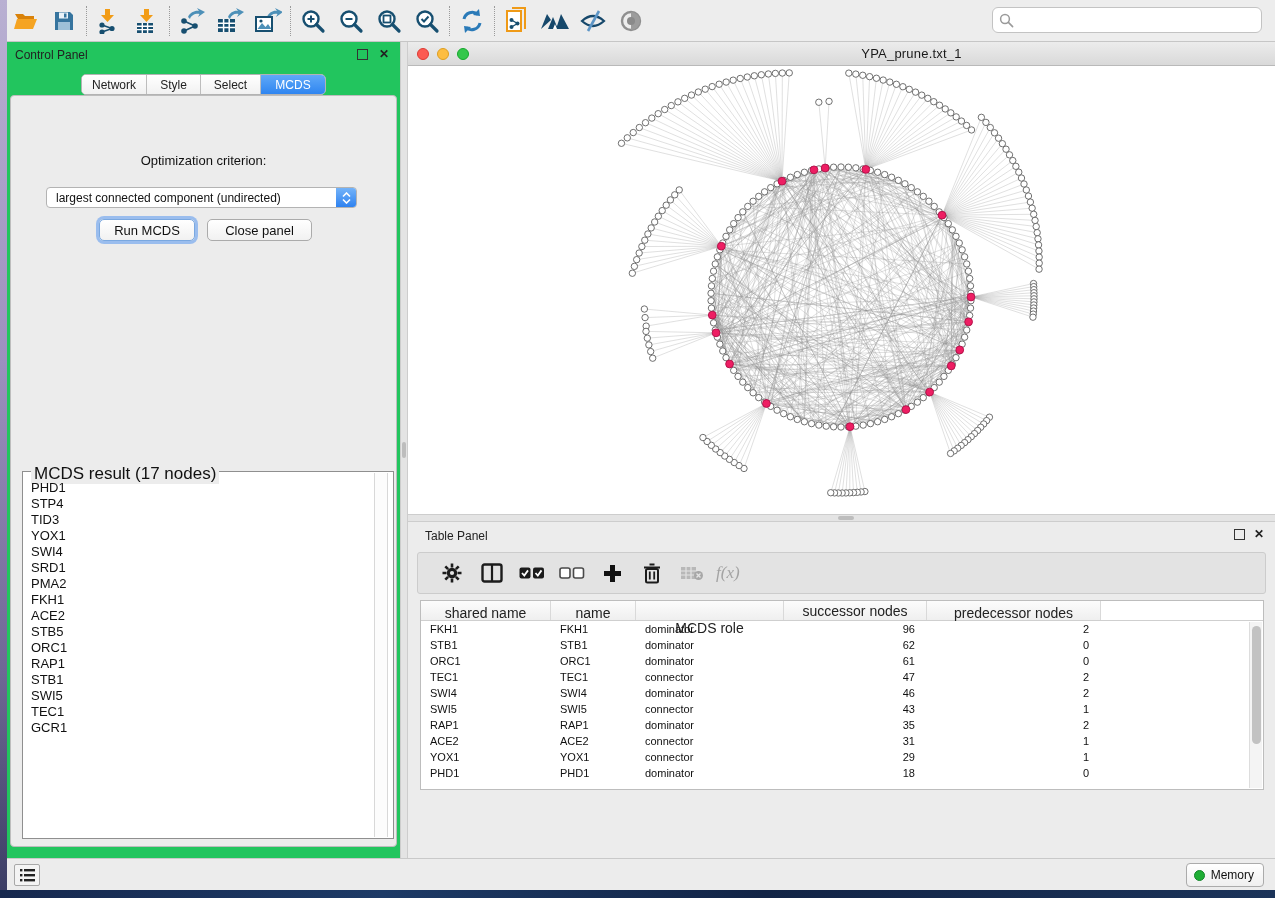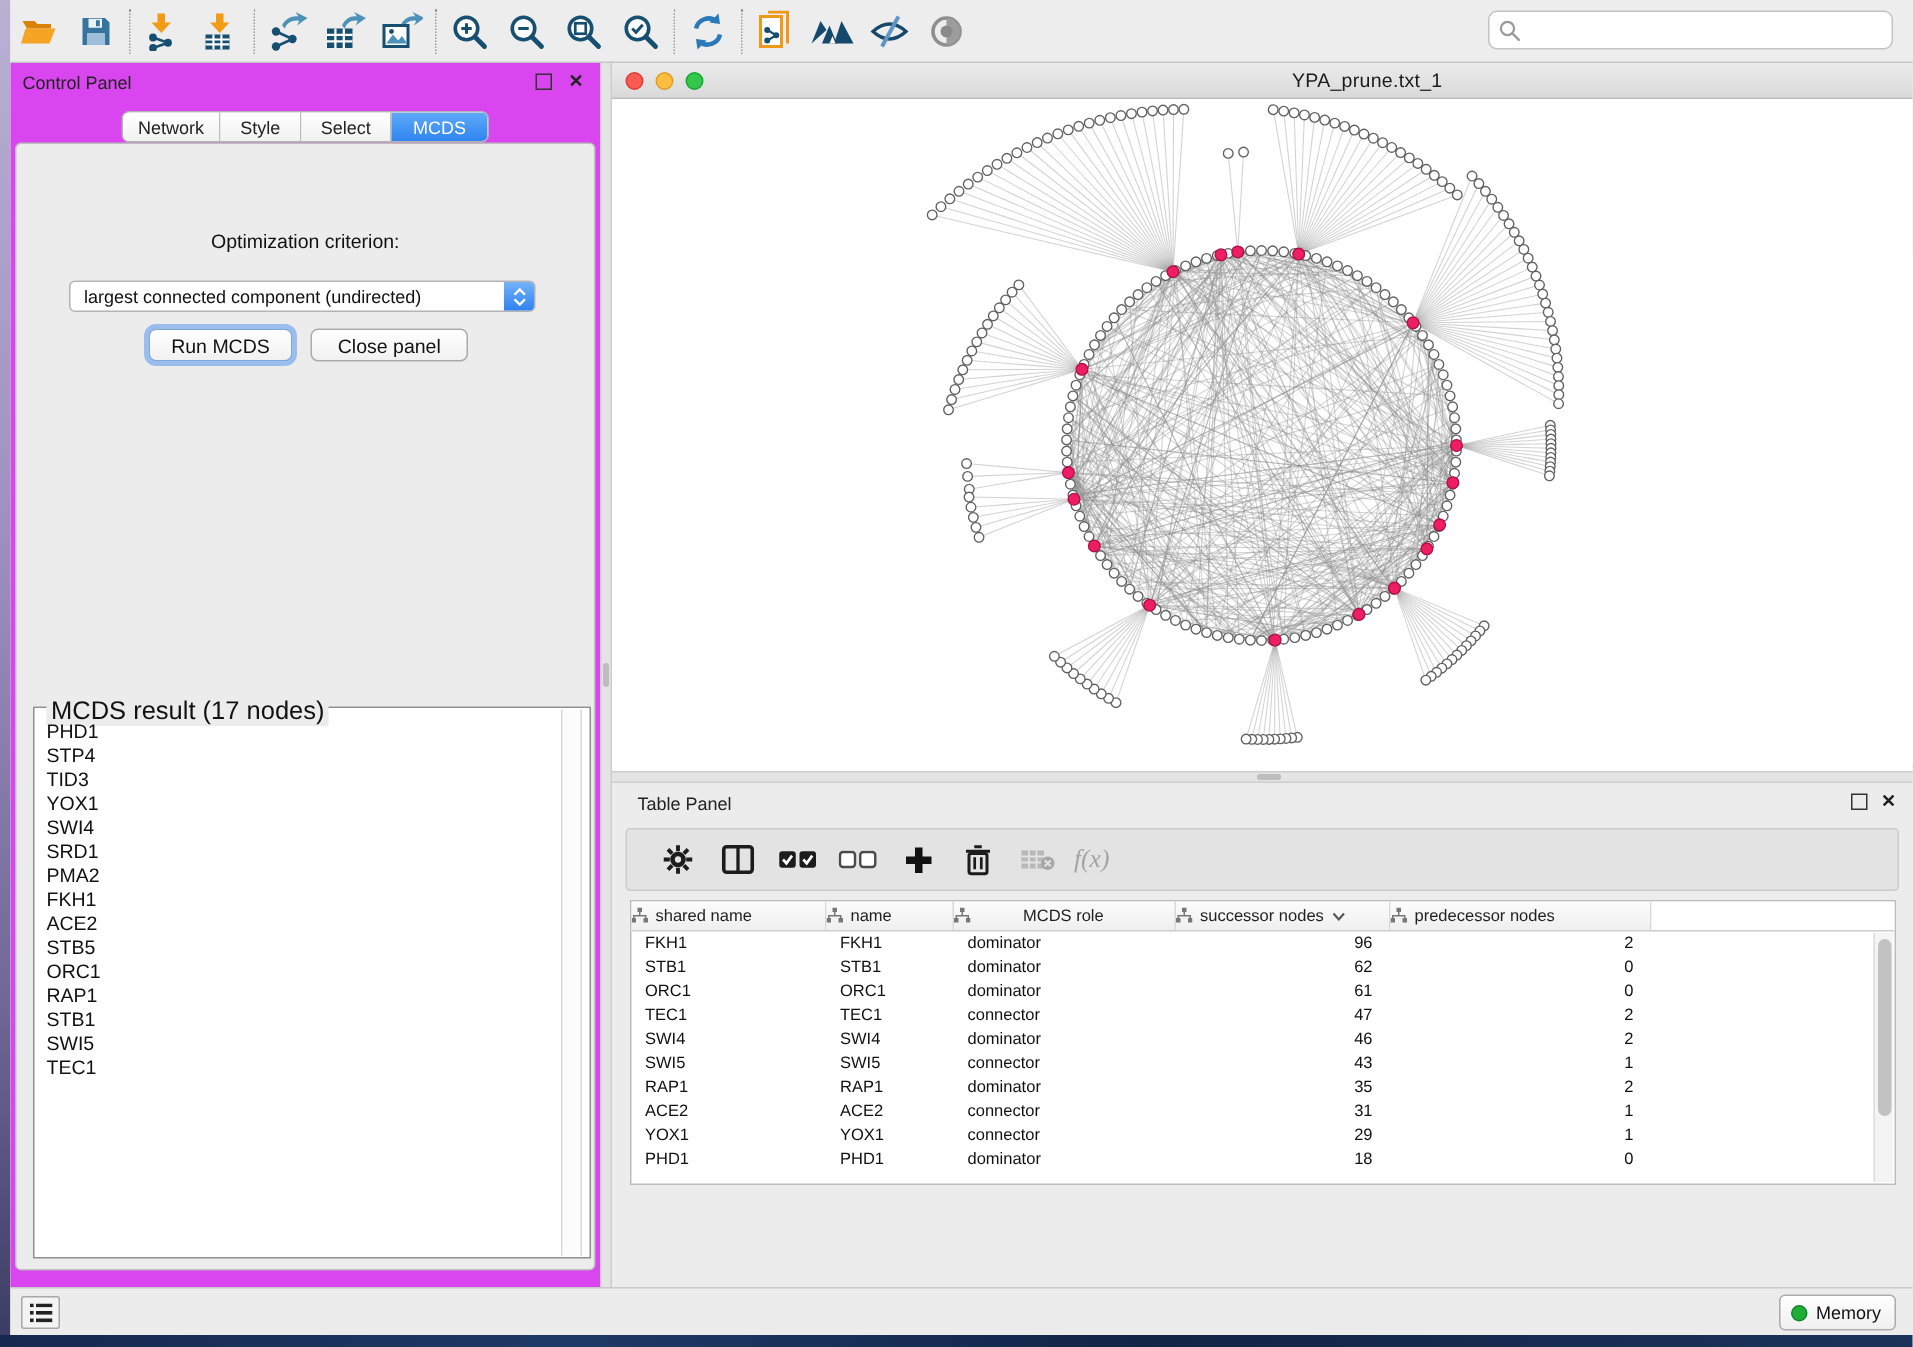--- a/index.html
+++ b/index.html
@@ -16,21 +16,21 @@
   
   #toolbar { position:absolute; left:0; top:0; width:1268px; height:42px; background:#ededed;
     border-bottom:1px solid #c6c6c6; display:flex; align-items:center; }
   .tbtn { width:38px; height:34px; display:flex; align-items:center; justify-content:center; flex:0 0 auto; }
   .tsep { width:1px; height:30px; margin:0 3px; border-left:1px dotted #9a9a9a; flex:0 0 auto; }
   #search-wrap { position:absolute; right:13px; top:7px; width:270px; height:26px; background:#fff;
     border:1px solid #c3c3c3; border-radius:6px; display:flex; align-items:center; padding:0 6px; }
   #search-wrap input { border:none; outline:none; flex:1; font-size:12px; background:transparent; margin-left:5px; }
 
   
-  #control-panel { position:absolute; left:0; top:42px; width:393px; height:816px; background:#d946ef; }
+  #control-panel { position:absolute; left:0; top:42px; width:393px; height:816px; background:#22c55e; }
   #cp-header { position:absolute; left:0; top:0; width:100%; height:26px; }
   #cp-title { position:absolute; left:8px; top:6px; font-size:12px; color:#222; }
   .win-float { position:absolute; top:7px; width:11px; height:11px; border:1.5px solid #333; }
   .win-close { position:absolute; top:5px; font-size:12px; font-weight:bold; color:#222; line-height:14px; }
   #cp-float { right:32px; } #cp-close { right:11px; }
   #cp-tabs { position:absolute; left:74px; top:32px; height:21px; display:flex;
     border:1px solid #b3b3b3; border-radius:5px; background:#fff; overflow:hidden; }
   .cptab { font-size:12px; color:#222; display:flex; align-items:center; justify-content:center;
     border-right:1px solid #bdbdbd; background:linear-gradient(#ffffff,#f1f1f1); }
   .cptab:last-child { border-right:none; }
@@ -82,22 +82,22 @@
   #tp-title { position:absolute; left:17px; top:7px; font-size:12px; color:#222; }
   #tp-float { right:30px; } #tp-close { right:11px; }
   #tp-toolbar { position:absolute; left:9px; top:30px; width:849px; height:42px; background:#e3e3e3;
     border:1px solid #cccccc; border-radius:3px; display:flex; align-items:center; padding-left:14px; }
   .tpbtn { width:40px; height:34px; display:flex; align-items:center; justify-content:center; flex:0 0 auto; }
   #fx-label { font-size:17px; font-style:italic; color:#a3a3a3; font-family:Liberation Serif, serif; margin-left:4px; }
 
   #ntable { position:absolute; left:12px; top:78px; width:844px; height:190px; background:#fff;
     border:1px solid #bdbdbd; overflow:hidden; }
   #thead { display:flex; height:20px; background:#f4f4f4; border-bottom:1px solid #cfcfcf; }
-  .hcell { display:flex; align-items:center; gap:5px; font-size:11px; color:#222;
-    border-right:1px solid #d9d9d9; background:linear-gradient(#fcfcfc,#efefef); }
+  .hcell { display:flex; align-items:center; justify-content:center; gap:5px; font-size:14px; color:#222;
+    border-right:1px solid #d9d9d9; background:linear-gradient(#fcfcfc,#efefef);flex-direction:column; }
   .hcell:last-child { border-right:none; background:#fff; }
   .trow { display:flex; height:16px; }
   .tcell { font-size:11px; color:#111; line-height:16px; white-space:nowrap; overflow:hidden; }
   .c0 { width:130px; } .c1 { width:85px; } .c2 { width:148px;gap:35px; } .c3 { width:143px; } .c4 { width:174px; } .c5 { flex:1; }
   .tcell.c0,.tcell.c1,.tcell.c2 { padding-left:9px; }
   .tcell.c3,.tcell.c4 { text-align:right; padding-right:12px; }
   #tscroll { position:absolute; right:1px; top:21px; width:13px; bottom:1px; background:#f4f4f4; border-left:1px solid #ddd; }
   #tscroll .thumb { position:absolute; left:2px; top:4px; width:9px; height:118px; background:#c2c2c2; border-radius:5px; }
 
   #tp-tabs { position:absolute; left:50%; transform:translateX(-50%); top:272px; height:22px; display:flex;
@@ -298,20 +298,21 @@
             <div class="mcds-item">SRD1</div>
             <div class="mcds-item">PMA2</div>
             <div class="mcds-item">FKH1</div>
             <div class="mcds-item">ACE2</div>
             <div class="mcds-item">STB5</div>
             <div class="mcds-item">ORC1</div>
             <div class="mcds-item">RAP1</div>
             <div class="mcds-item">STB1</div>
             <div class="mcds-item">SWI5</div>
             <div class="mcds-item">TEC1</div>
+            <div class="mcds-item">GCR1</div>
           </div>
         <div id="mcds-scroll"></div>
       </div>
     </div>
   </div>
 
   <div id="vsplit">
       <div class="grip"></div>
     </div>
 

